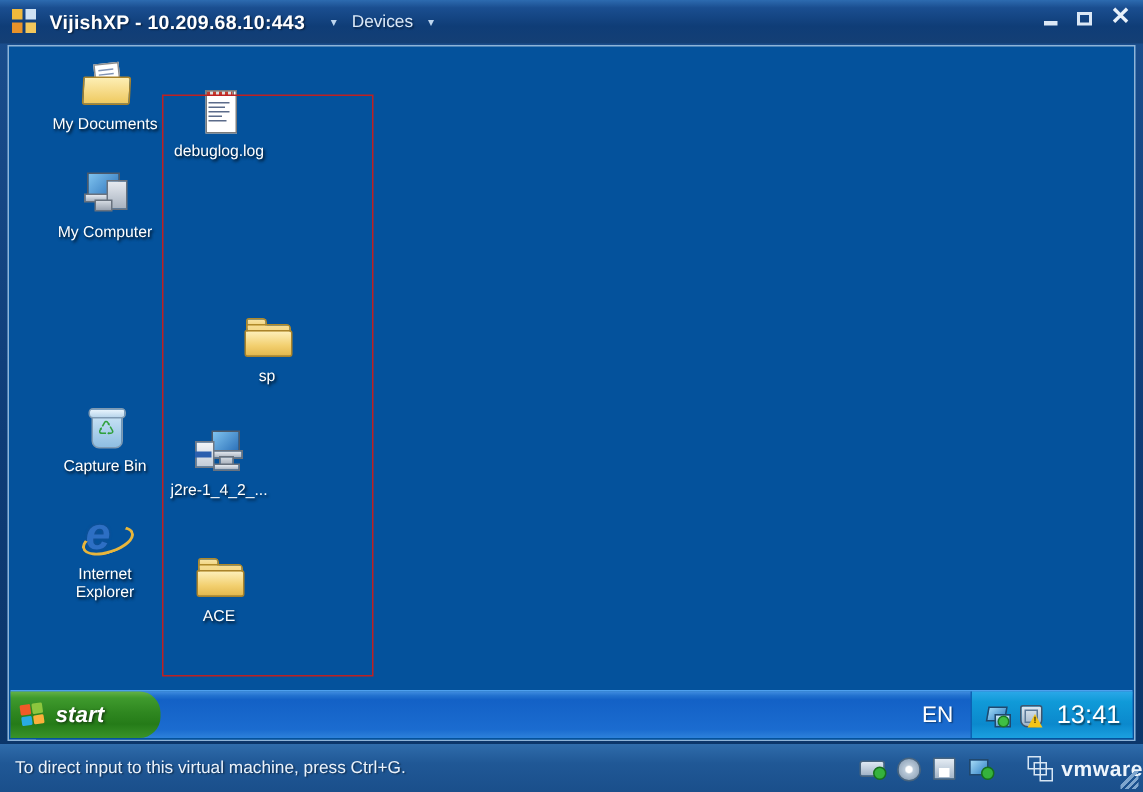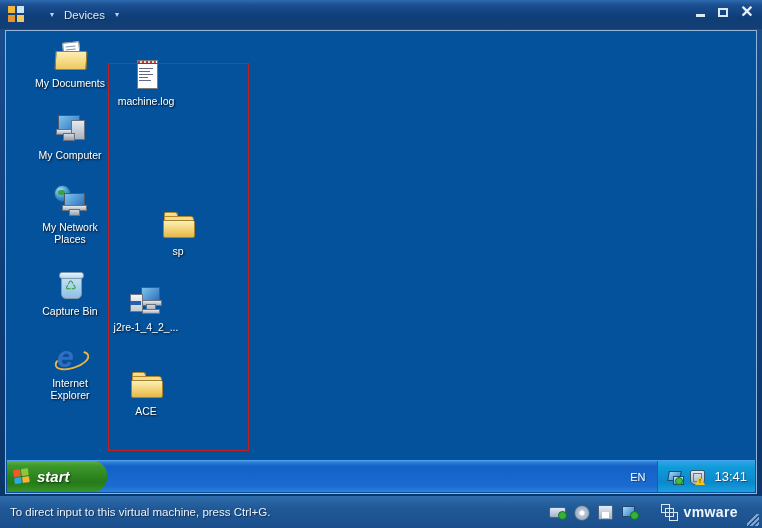--- a/index.html
+++ b/index.html
@@ -337,21 +337,21 @@
   #start-button .flag .f2 { left:8px; top:0; background:#8cc63e; }
   #start-button .flag .f3 { left:0; top:7.5px; background:#29abe2; }
   #start-button .flag .f4 { left:8px; top:7.5px; background:#fbb03b; }
   #start-button .txt {
     color:#ffffff; font-size:15px; font-weight:bold; font-style:italic;
     text-shadow: 1px 1px 2px rgba(0,0,0,.6);
   }
   #tasks { flex: 1 1 auto; }
   #lang {
     display:flex; align-items:center; padding: 0 12px;
-    color:#ffffff; font-size:11px;
+    color:#ffffff; font-size:15px;
     text-shadow: 1px 1px 1px rgba(0,0,0,.4);
   }
   #tray {
     display: flex; align-items: center; gap: 6px;
     padding: 0 8px 0 9px;
     background: linear-gradient(180deg, #2aa8e8 0%, #109ad8 22%, #0b89cd 70%, #1ba0e0 100%);
     border-left: 1px solid #0c63b4;
   }
   .tray-icon { width: 16px; height: 16px; position: relative; }
   .tray-net .m {
@@ -380,21 +380,21 @@
   .tray-shield .warn {
     position:absolute; right:0; bottom:0; width:0; height:0;
     border-left:5px solid transparent; border-right:5px solid transparent;
     border-bottom:9px solid #f5c518;
   }
   .tray-shield .warn::after {
     content:'!'; position:absolute; left:-1.5px; top:2px;
     font-size:6px; color:#3a2c00; font-weight:bold; line-height:6px;
   }
   #clock {
-    color:#ffffff; font-size:13px; padding-left:3px;
+    color:#ffffff; font-size:17px; padding-left:3px;
     text-shadow: 1px 1px 1px rgba(0,0,0,.45);
     white-space: nowrap;
   }
 
   
   #statusbar {
     position: absolute;
     left: 0; bottom: 0;
     width: 762px; height: 32px;
     background: linear-gradient(180deg, #2f6cab 0%, #205896 40%, #1a4f8b 100%);
@@ -403,21 +403,21 @@
   #status-text {
     color: #eaf2fb; font-size: 11.5px;
     padding-left: 10px;
     text-shadow: 1px 1px 1px rgba(0,0,0,.45);
     white-space: nowrap;
     text-align: right;
   }
   #status-right {
     margin-left: auto;
     display: flex; align-items: center; gap: 7px;
-    padding-right: 24px;
+    padding-right: 0;
   }
   .dev-icon { width: 17px; height: 14px; position: relative; }
   .dev-disk .body {
     position:absolute; left:0; top:2px; width:15px; height:9px;
     background:linear-gradient(180deg,#dfe9f3 0%, #9fb2c6 100%);
     border:1px solid #47647f; border-radius:2px;
   }
   .dev-disk .ok, .dev-net .ok {
     position:absolute; right:-1px; bottom:-1px; width:7px; height:7px;
     border-radius:50%; background:#35b23c; border:1px solid #16701c;
@@ -468,20 +468,21 @@
 
 <div id="app">
 
   <div id="titlebar">
     <div class="app-icon">
       <div class="q q1"></div>
         <div class="q q2"></div>
         <div class="q q3"></div>
         <div class="q q4"></div>
     </div>
+    <div class="win-title">VijishXP - 10.209.68.10:443</div>
 
     <div class="menubar">
       <span class="menu-caret">▾</span>
       <span class="menu-item">Devices</span>
       <span class="menu-caret">▾</span>
     </div>
 
     <div class="win-buttons">
       <div class="wb min"></div>
       <div class="wb max"></div>
@@ -509,32 +510,20 @@
           <div class="mon" style="left:0;top:0;width:34px;height:34px;">
             <div class="screen" style="left:5px; top:3px; width:20px; height:15px;"></div>
             <div class="case" style="left:3px; top:17px; width:24px; height:4px;"></div>
             <div class="case" style="left:18px; top:8px; width:12px; height:18px;"></div>
             <div class="stand" style="left:10px; top:21px; width:10px; height:6px;"></div>
           </div>
         </div>
         <span class="lbl">My Computer</span>
       </div>
 
-      <div class="dicon" style="left:8px; top:152px;">
-        <div class="glyph">
-          <div class="globe" style="left:1px; top:1px; width:15px; height:15px;"></div>
-          <div class="mon" style="left:0;top:0;width:34px;height:34px;">
-            <div class="screen" style="left:11px; top:9px; width:19px; height:13px;"></div>
-            <div class="case" style="left:9px; top:21px; width:23px; height:4px;"></div>
-            <div class="stand" style="left:16px; top:25px; width:9px; height:5px;"></div>
-          </div>
-        </div>
-        <span class="lbl" style="white-space:pre-line">My Network
-Places</span>
-      </div>
 
       <div class="dicon" style="left:8px; top:236px;">
         <div class="glyph ico-recycle">
           <div class="bin"></div>
           <div class="lid"></div>
           <div class="arrows">♺</div>
         </div>
         <span class="lbl">Capture Bin</span>
       </div>
 
@@ -550,21 +539,21 @@
       <div class="dicon" style="left:84px; top:26px;">
         <div class="glyph ico-note">
           <div class="page"></div>
           <div class="bind"></div>
           <div class="line" style="top:10px; width:14px"></div>
           <div class="line" style="top:13px; width:11px"></div>
           <div class="line" style="top:16px; width:14px"></div>
           <div class="line" style="top:19px; width:9px"></div>
           <div class="line" style="top:22px; width:12px"></div>
         </div>
-        <span class="lbl">machine.log</span>
+        <span class="lbl">debuglog.log</span>
       </div>
 
 
       <div class="dicon" style="left:84px; top:176px;padding-left:32px;">
         <div class="glyph ico-folder">
           <div class="tab"></div>
             <div class="back"></div>
             <div class="front"></div>
         </div>
         <span class="lbl">sp</span>

